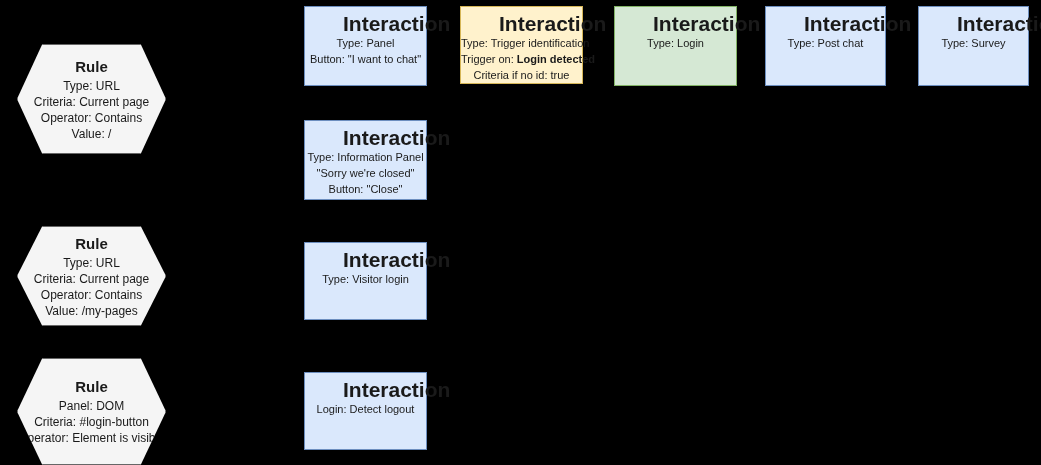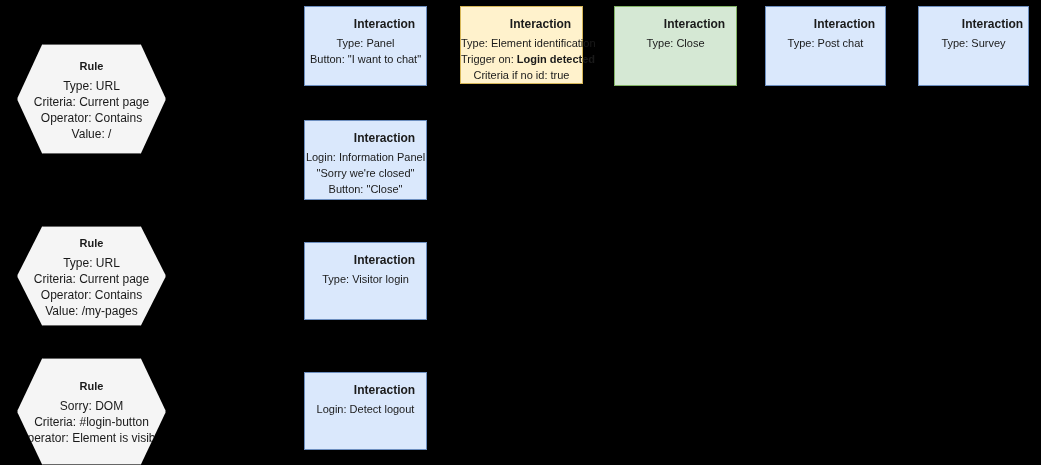--- a/index.html
+++ b/index.html
@@ -30,21 +30,21 @@
     clip-path: polygon(17% 0%, 83% 0%, 100% 50%, 83% 100%, 17% 100%, 0% 50%);
     box-sizing: border-box;
     display: flex;
     flex-direction: column;
     align-items: center;
     justify-content: center;
     text-align: center;
     color: #1a1a1a;
   }
   .rule-node .node-title {
-    font-size: 11px;
+    font-size: 15px;
     font-weight: bold;
     line-height: 19px;
     margin-bottom: 2px;
   }
   .rule-node .node-line {
     font-size: 12px;
     line-height: 16px;
     white-space: nowrap;
   }
 
@@ -60,21 +60,21 @@
   }
   .interaction-node.variant-orange {
     background: #fff2cc;
     border-color: #d6b656;
   }
   .interaction-node.variant-green {
     background: #d5e8d4;
     border-color: #82b366;
   }
   .interaction-node .node-title {
-    font-size: 12px;
+    font-size: 21px;
     font-weight: bold;
     line-height: 20px;
     margin-bottom: 1px;
     padding-left: 38px;
   }
   .interaction-node .node-line {
     font-size: 11px;
     line-height: 16px;
     white-space: nowrap;
   }
@@ -93,50 +93,50 @@
     </div>
     <div class="rule-node" style="left: 17px; top: 226px; width: 149px; height: 100px;">
       <div class="node-title">Rule</div>
       <div class="node-line">Type: URL</div>
       <div class="node-line">Criteria: Current page</div>
       <div class="node-line">Operator: Contains</div>
       <div class="node-line">Value: /my-pages</div>
     </div>
     <div class="rule-node" style="left: 17px; top: 358px; width: 149px; height: 107px;">
       <div class="node-title">Rule</div>
-      <div class="node-line">Sorry: DOM</div>
+      <div class="node-line">Panel: DOM</div>
       <div class="node-line">Criteria: #login-button</div>
       <div class="node-line">Operator: Element is visible</div>
     </div>
     <div class="interaction-node variant-blue" style="left: 304px; top: 6px; width: 123px; height: 80px;">
       <div class="node-title">Interaction</div>
       <div class="node-line">Type: Panel</div>
       <div class="node-line">Button: "I want to chat"</div>
     </div>
     <div class="interaction-node variant-orange" style="left: 460px; top: 6px; width: 123px; height: 78px;">
       <div class="node-title">Interaction</div>
-      <div class="node-line">Type: Element identification</div>
+      <div class="node-line">Type: Trigger identification</div>
       <div class="node-line">Trigger on: <b>Login detected</b></div>
       <div class="node-line">Criteria if no id: true</div>
     </div>
     <div class="interaction-node variant-green" style="left: 614px; top: 6px; width: 123px; height: 80px;">
       <div class="node-title">Interaction</div>
-      <div class="node-line">Type: Close</div>
+      <div class="node-line">Type: Login</div>
     </div>
     <div class="interaction-node variant-blue" style="left: 765px; top: 6px; width: 121px; height: 80px;">
       <div class="node-title">Interaction</div>
       <div class="node-line">Type: Post chat</div>
     </div>
     <div class="interaction-node variant-blue" style="left: 918px; top: 6px; width: 111px; height: 80px;">
       <div class="node-title">Interaction</div>
       <div class="node-line">Type: Survey</div>
     </div>
     <div class="interaction-node variant-blue" style="left: 304px; top: 120px; width: 123px; height: 80px;">
       <div class="node-title">Interaction</div>
-      <div class="node-line">Login: Information Panel</div>
+      <div class="node-line">Type: Information Panel</div>
       <div class="node-line">"Sorry we're closed"</div>
       <div class="node-line">Button: "Close"</div>
     </div>
     <div class="interaction-node variant-blue" style="left: 304px; top: 242px; width: 123px; height: 78px;">
       <div class="node-title">Interaction</div>
       <div class="node-line">Type: Visitor login</div>
     </div>
     <div class="interaction-node variant-blue" style="left: 304px; top: 372px; width: 123px; height: 78px;">
       <div class="node-title">Interaction</div>
       <div class="node-line">Login: Detect logout</div>

